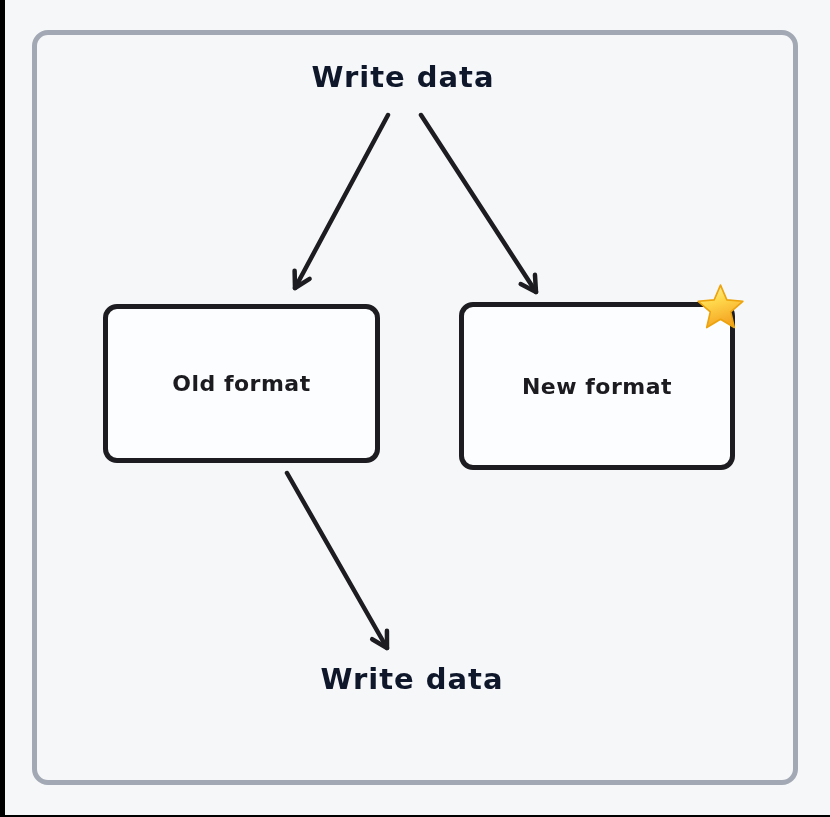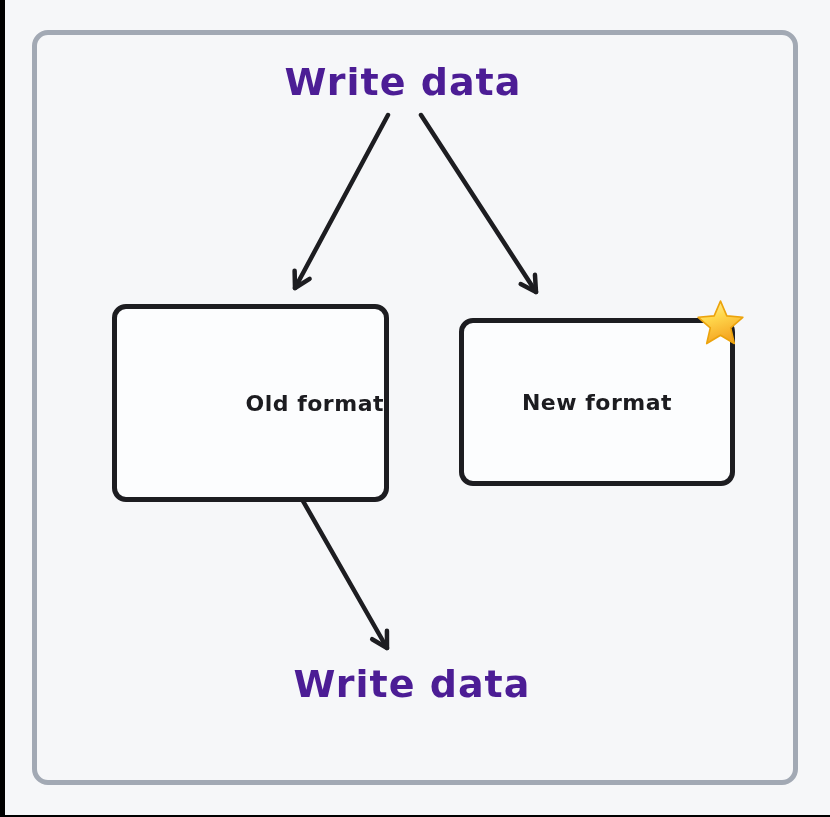--- a/index.html
+++ b/index.html
@@ -46,40 +46,40 @@
     left: 0; top: 0;
     width: 830px; height: 817px;
     pointer-events: none;
   }
   
   .title {
     position: absolute;
     width: 320px;
     text-align: center;
     font-weight: 700;
-    font-size: 38px;
+    font-size: 29px;
     letter-spacing: 1px;
-    color: #4c1d95;
+    color: #0f172a;
     white-space: nowrap;
   }
   .title.write { left: 243px; top: 60px; }
   .title.read  { left: 252px; top: 662px; }
   
   .box {
     position: absolute;
     box-sizing: border-box;
     border: 5px solid #1d1d21;
     border-radius: 14px;
     background: #fcfdfe;
     display: flex;
     align-items: center;
     justify-content: center;
   }
-  .box.old { left: 112px; top: 304px; width: 277px; height: 198px; justify-content: flex-end; }
-  .box.new { left: 459px; top: 302px; width: 276px; height: 168px; margin-top: 16px; }
+  .box.old { left: 103px; top: 304px; width: 277px; height: 159px; }
+  .box.new { left: 459px; top: 302px; width: 276px; height: 168px; }
   .box .label {
     font-weight: 700;
     font-size: 22px;
     letter-spacing: 0.5px;
     color: #1c1c20;
     white-space: nowrap;
   }
   
   .star {
     position: absolute;

